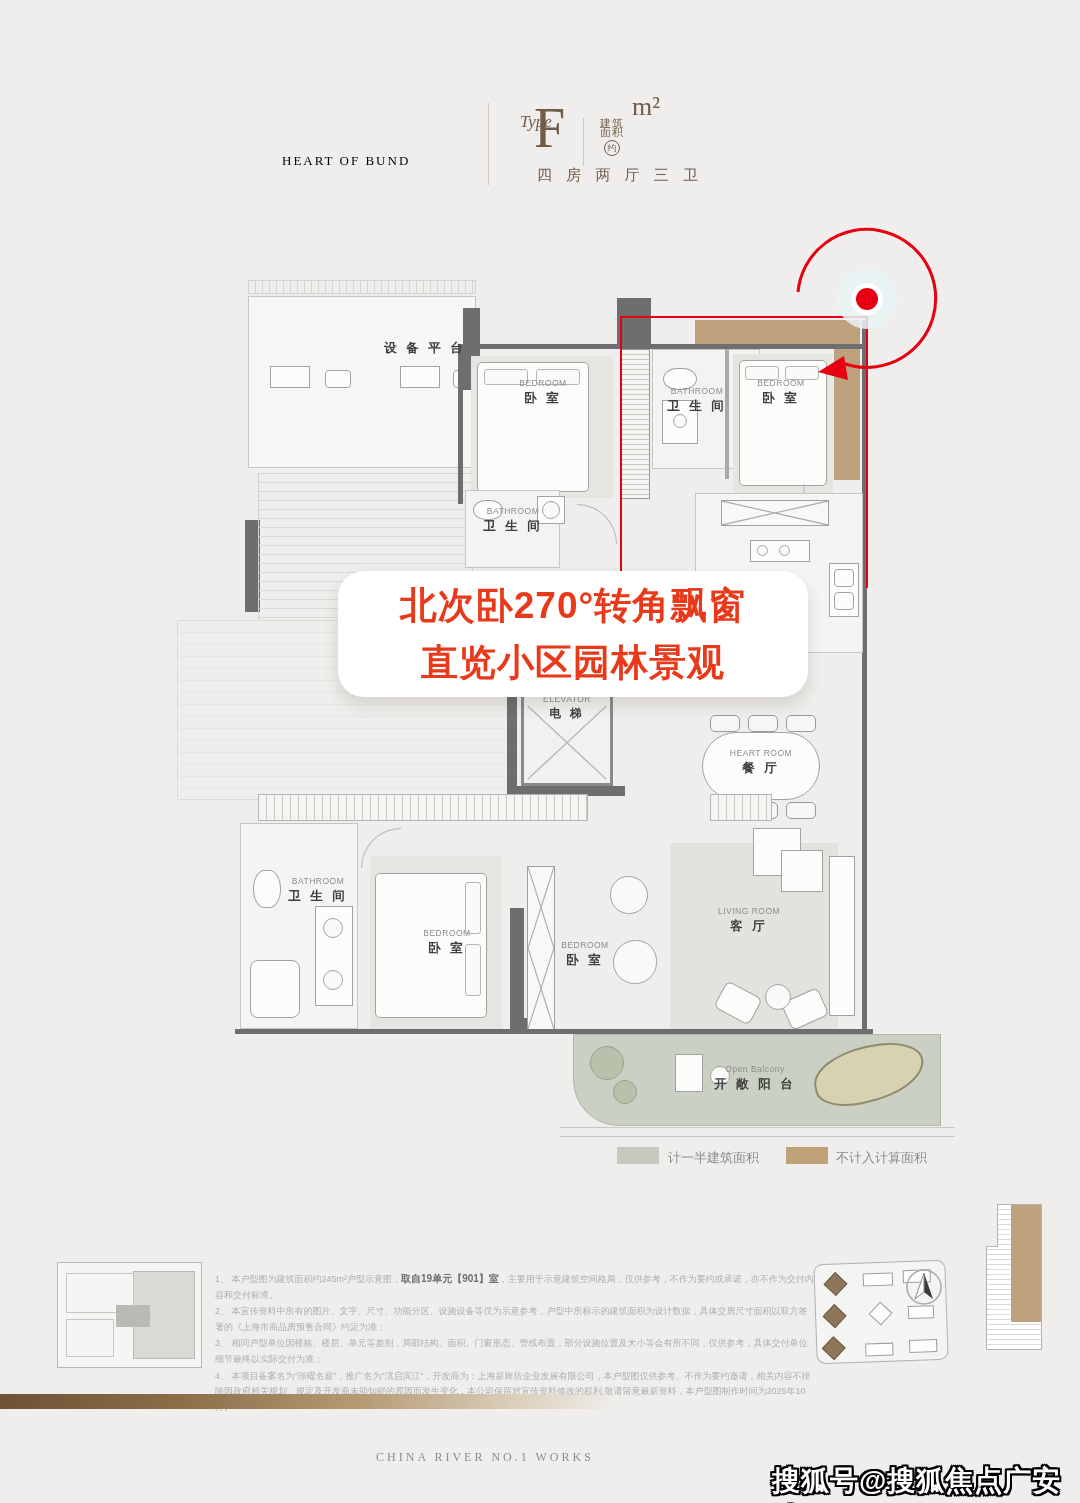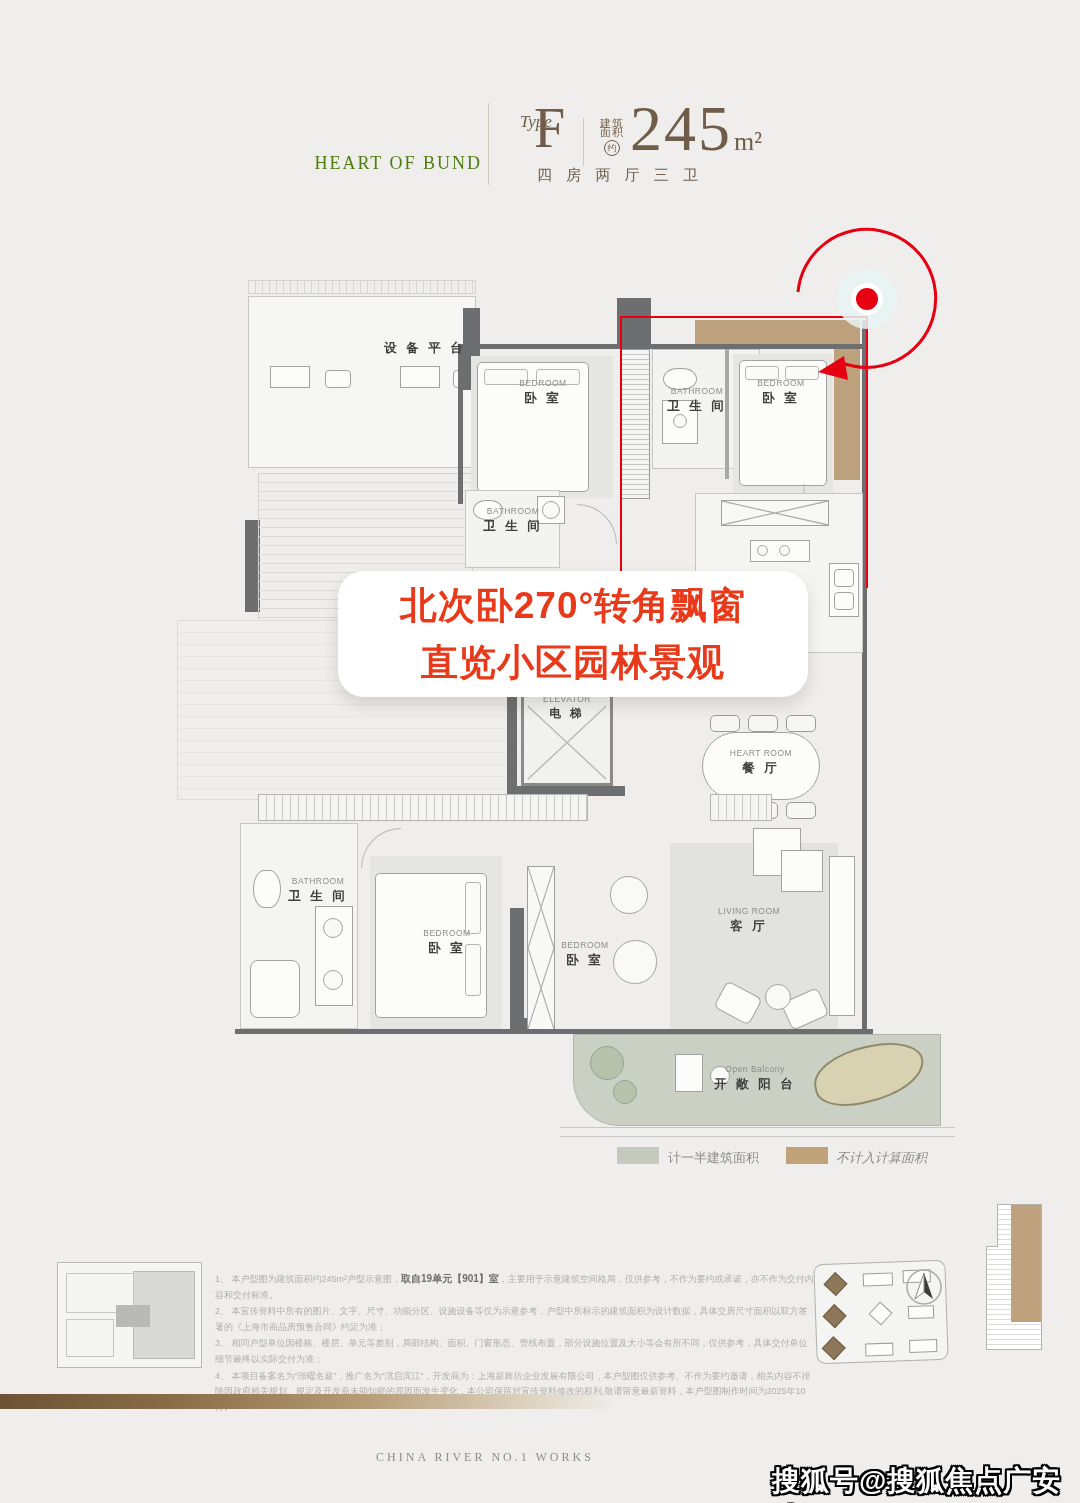--- a/index.html
+++ b/index.html
@@ -2,22 +2,22 @@
 <html><head>
 <meta charset="utf-8">
 <style>
   html,body{margin:0;padding:0;}
   body{width:1080px;height:1503px;background:#efeeec;font-family:"Liberation Sans",sans-serif;overflow:hidden;}
   .page{position:relative;width:1080px;height:1503px;background:#efeeec;overflow:hidden;}
 
   
   .brand-cn{position:absolute;left:282px;top:100px;width:200px;text-align:center;
     font-family:"Liberation Serif",serif;font-size:41px;letter-spacing:11px;color:#6f5c49;}
-  .brand-en{position:absolute;left:282px;top:153px;width:200px;text-align:right;
-    font-family:"Liberation Serif",serif;font-size:18px;letter-spacing:2px;color:#4d7c0f;}
+  .brand-en{position:absolute;left:282px;top:153px;width:200px;text-align:left;
+    font-family:"Liberation Serif",serif;font-size:13px;letter-spacing:2px;color:#000000;}
   .hdr-div{position:absolute;width:1px;background:#cfc9c1;}
   .type-label{position:absolute;left:500px;top:112px;font-family:"Liberation Serif",serif;
     font-style:italic;font-size:17px;color:#6f5c49;margin-left:20px;}
   .type-value{position:absolute;left:534px;top:96px;font-family:"Liberation Serif",serif;
     font-size:56px;color:#6f5c49;}
   .area-prefix{position:absolute;left:599px;top:119px;width:26px;text-align:center;color:#6f5c49;}
   .area-prefix .ln{display:block;font-size:11px;letter-spacing:1px;line-height:9px;}
   .area-prefix .circ{display:inline-block;margin-top:3px;width:14px;height:14px;line-height:14px;
     border:1px solid #6f5c49;border-radius:50%;font-size:9px;}
   .area-row{position:absolute;left:630px;top:92px;display:flex;align-items:baseline;color:#6f5c49;}
@@ -103,21 +103,20 @@
   <div class="hdr-div" style="left:488px;top:103px;height:82px;"></div>
   <div class="type-label">Type</div>
   <div class="type-value">F</div>
   <div class="hdr-div" style="left:583px;top:118px;height:48px;"></div>
   <div class="area-prefix">
     <span class="ln">建筑</span>
     <span class="ln">面积</span>
     <span class="circ">约</span>
   </div>
   <div class="area-row">
-    <span class="area-num">245</span>
     <span class="area-unit">m²</span>
   </div>
   <div class="layout-desc">四 房 两 厅 三 卫</div>
 
   <div class="plan">
 
     <div class="hatch-roof" style="left:83px;top:52px;width:228px;height:14px;"></div>
     <div class="roomfill" style="left:83px;top:68px;width:228px;height:172px;background:#f6f6f4;"></div>
     <div class="furn" style="left:105px;top:138px;width:40px;height:22px;"></div>
     <div class="furn" style="left:160px;top:142px;width:26px;height:18px;border-radius:4px;"></div>
@@ -297,21 +296,21 @@
   </svg>
 
   <div class="callout">
     <div>北次卧270°转角飘窗</div>
     <div>直览小区园林景观</div>
   </div>
 
   <div class="legend-swatch" style="left: 617px; background: rgb(198, 201, 190);"></div>
   <div class="legend-label" style="left:668px;">计一半建筑面积</div>
   <div class="legend-swatch" style="left: 786px; background: rgb(192, 162, 120);"></div>
-  <div class="legend-label" style="left:836px;font-style:italic;">不计入计算面积</div>
+  <div class="legend-label" style="left:836px;">不计入计算面积</div>
 
   <div class="keyplan">
     <div style="position:absolute;right:6px;top:8px;width:62px;height:88px;background:#d9d9d5;border:1px solid #b8b8b5;box-sizing:border-box;"></div>
     <div style="position:absolute;left:8px;top:10px;width:68px;height:40px;border:1px solid #c6c6c3;box-sizing:border-box;"></div>
     <div style="position:absolute;left:8px;top:56px;width:48px;height:38px;border:1px solid #c6c6c3;box-sizing:border-box;"></div>
     <div style="position:absolute;left:58px;top:42px;width:34px;height:22px;background:#b9b9b6;"></div>
   </div>
 
   <div class="disc">
     <p><span>1、 本户型图为建筑面积约245m²户型示意图，</span><b>取自19单元【901】室</b><span>，主要用于示意建筑空间格局，仅供参考，不作为要约或承诺，亦不作为交付内容和交付标准。</span></p>

